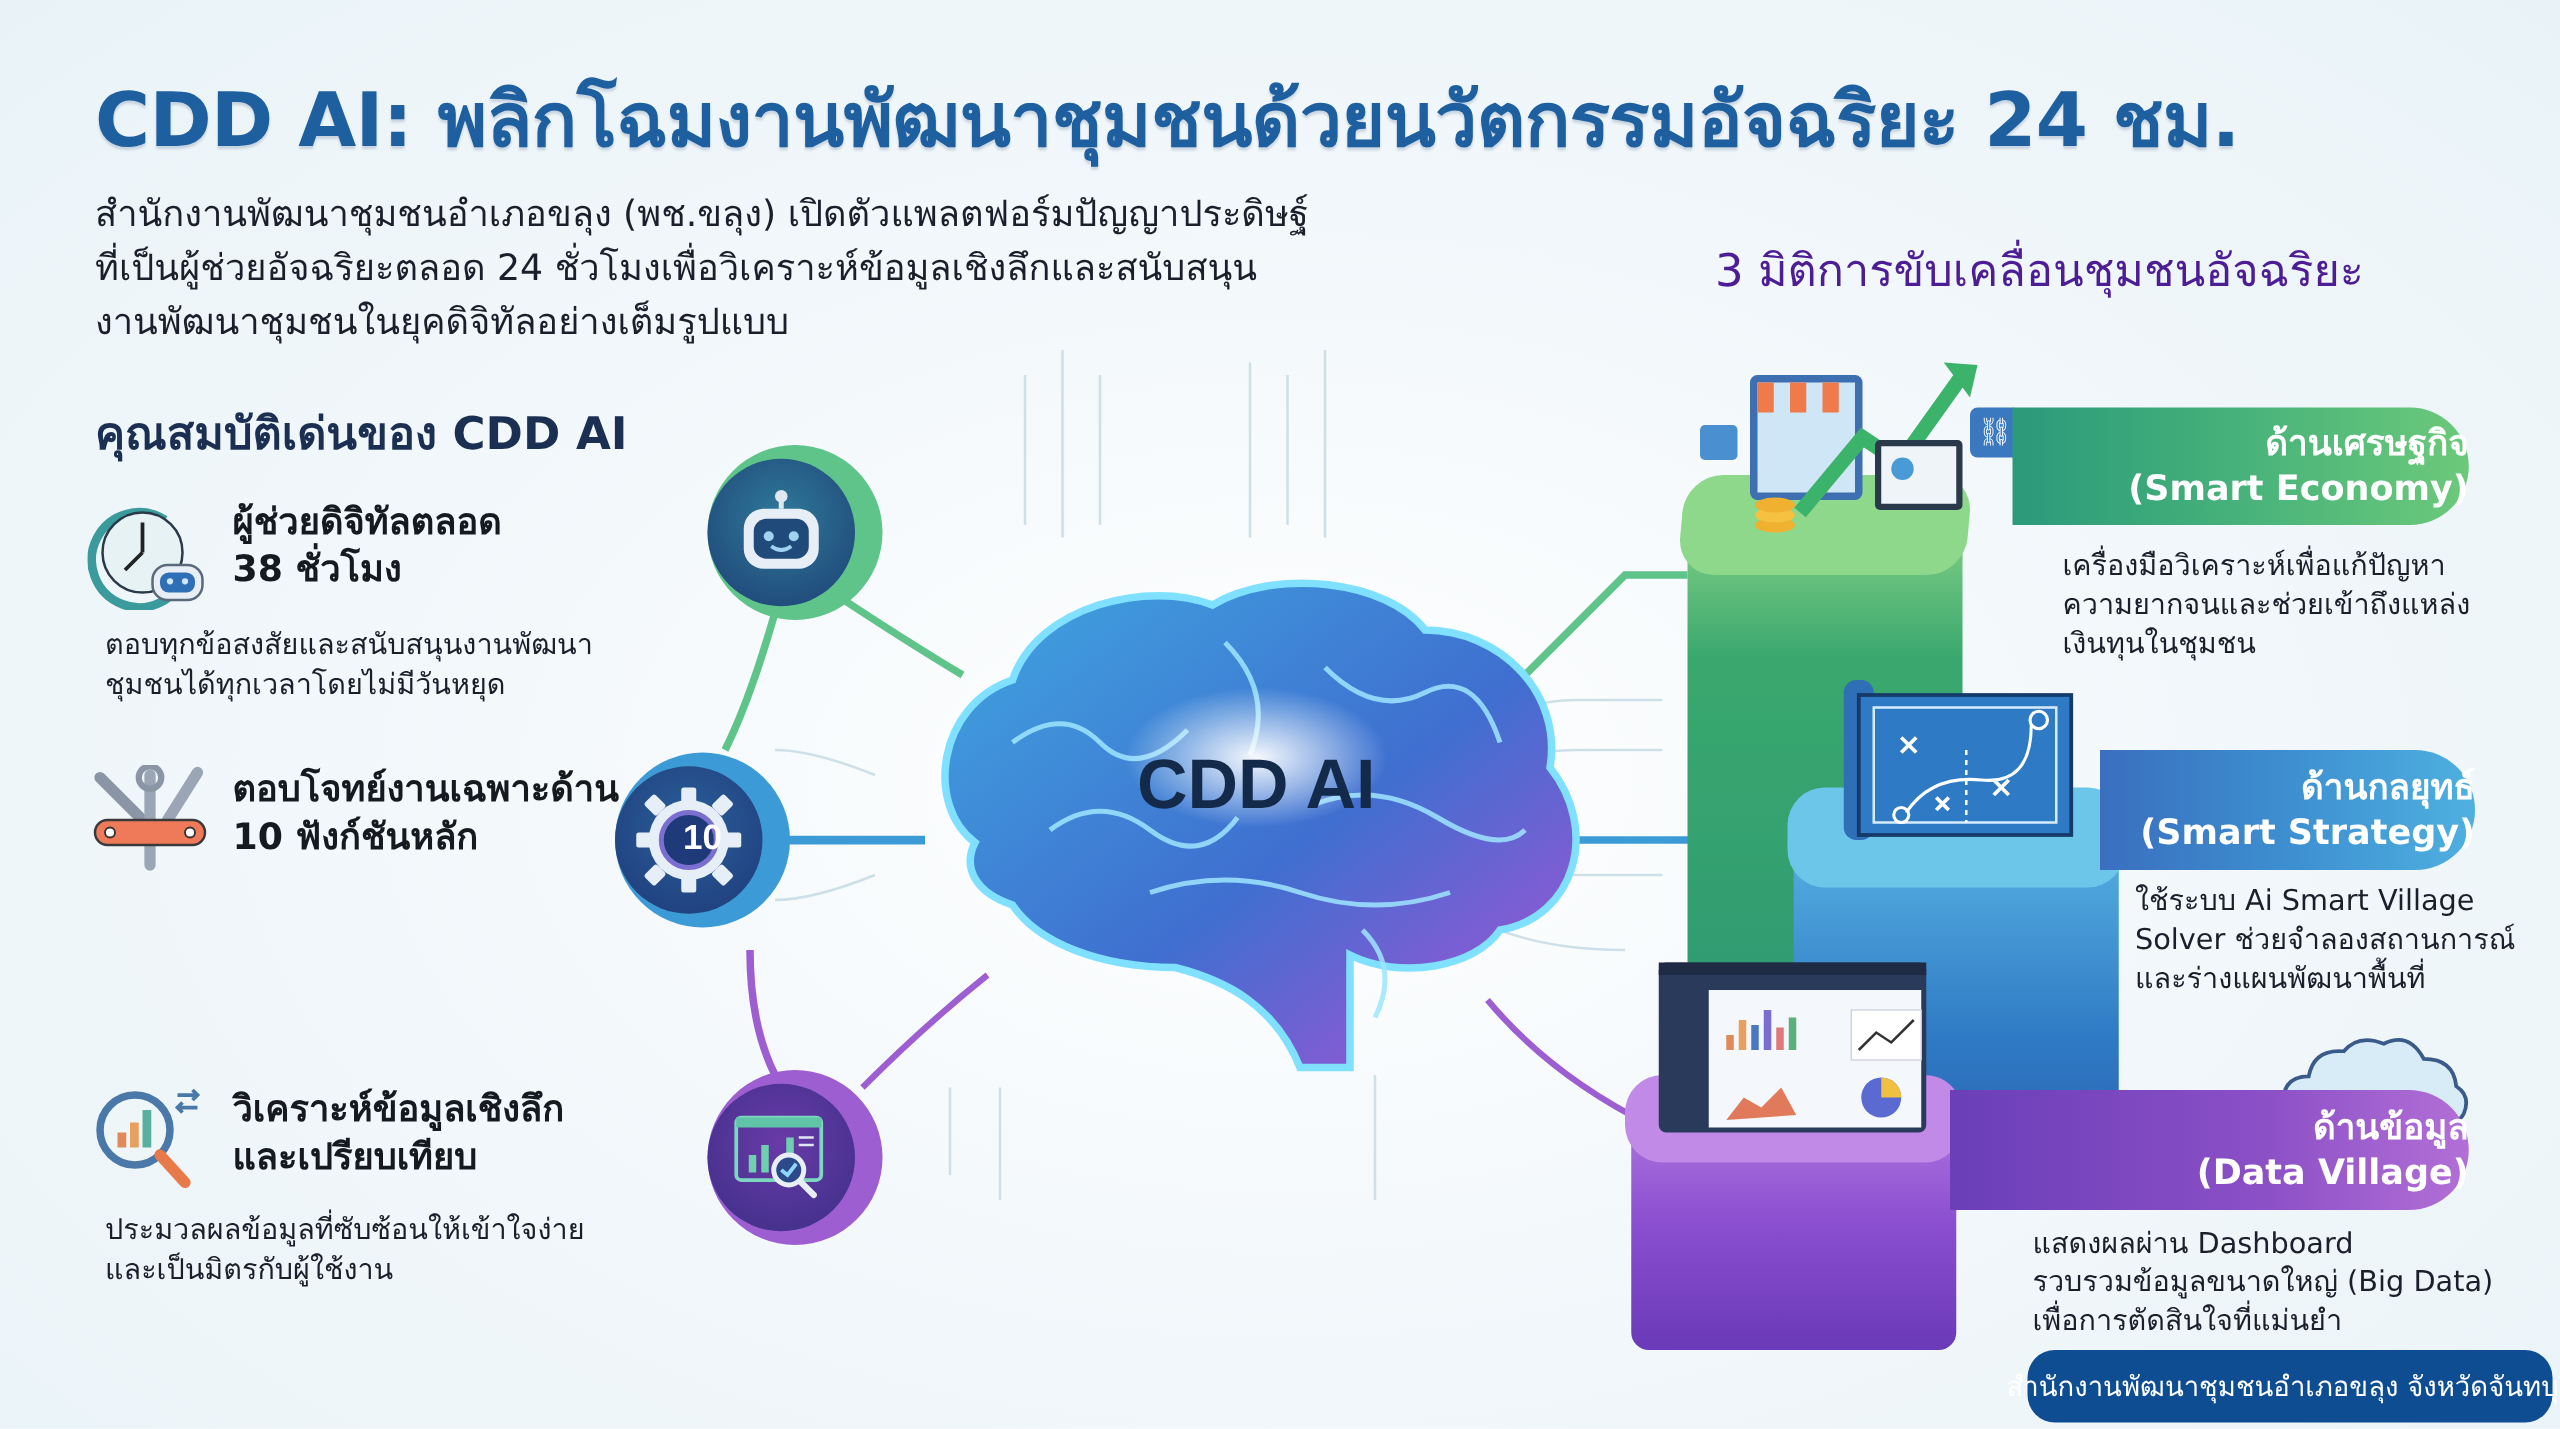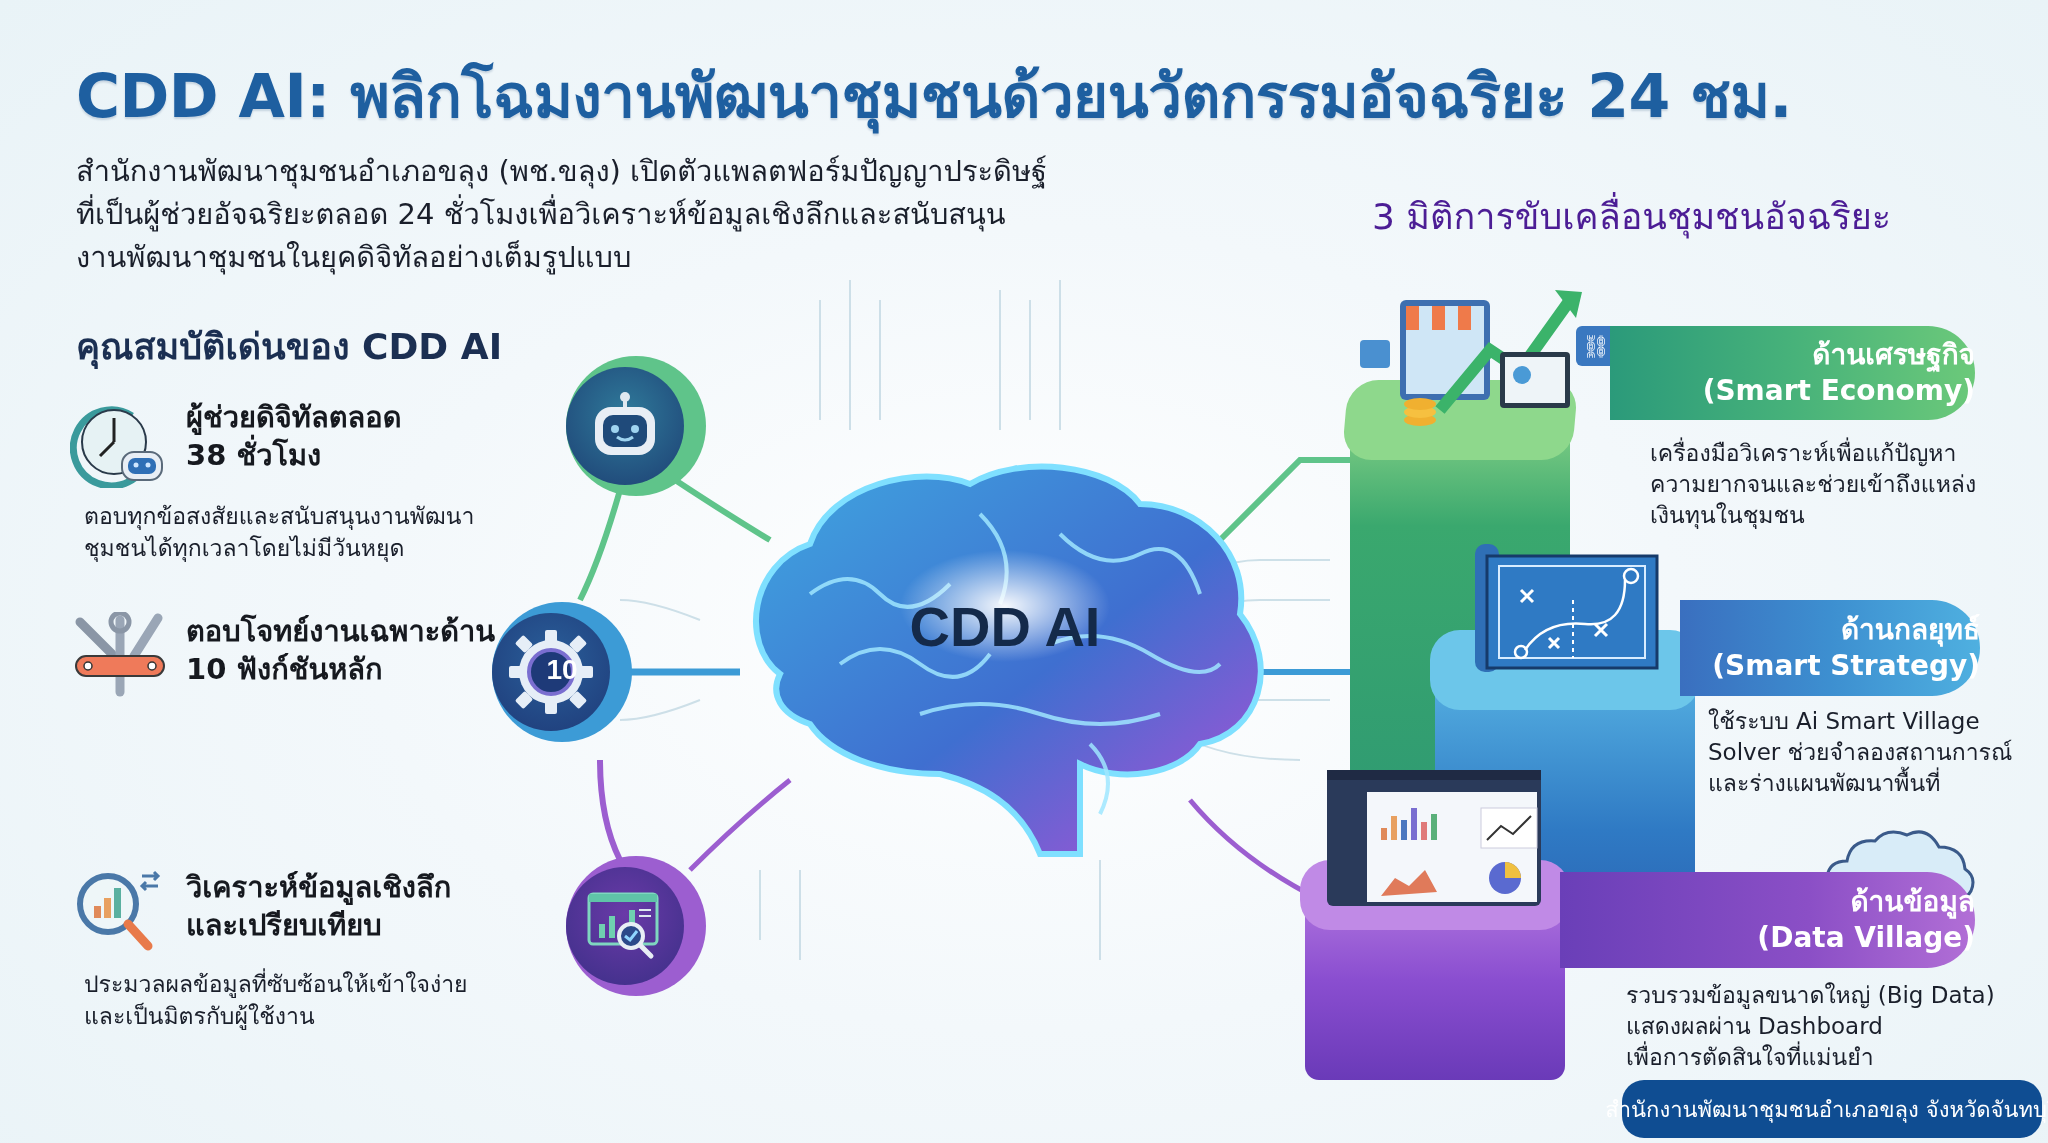--- a/index.html
+++ b/index.html
@@ -368,18 +368,18 @@
   <div>ใช้ระบบ Ai Smart Village</div>
   <div>Solver ช่วยจำลองสถานการณ์</div>
   <div>และร่างแผนพัฒนาพื้นที่</div>
 </div>
 
 <div class="abs pill pill-purple">
   <div class="p1">ด้านข้อมูล</div>
   <div class="p2">(Data Village)</div>
 </div>
 <div class="abs dim-desc" style="left:1626px;top:980px;">
+  <div>แสดงผลผ่าน Dashboard</div>
   <div>รวบรวมข้อมูลขนาดใหญ่ (Big Data)</div>
-  <div>แสดงผลผ่าน Dashboard</div>
   <div>เพื่อการตัดสินใจที่แม่นยำ</div>
 </div>
 
 <div class="abs footer-badge">สำนักงานพัฒนาชุมชนอำเภอขลุง จังหวัดจันทบุรี</div>
 
 </body></html>

